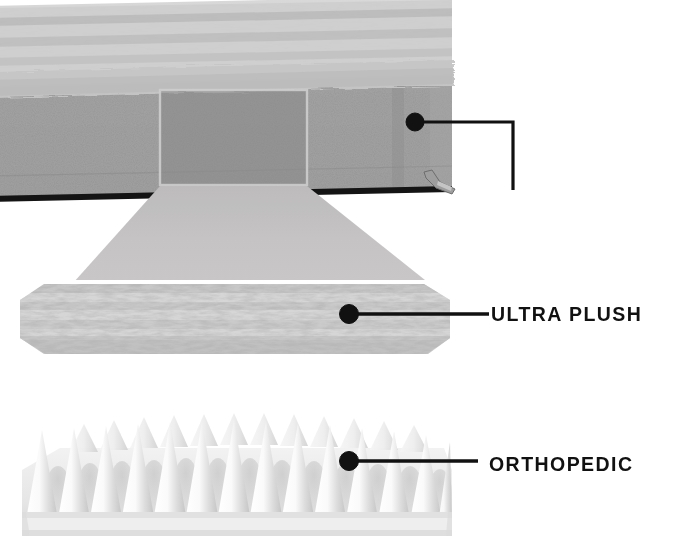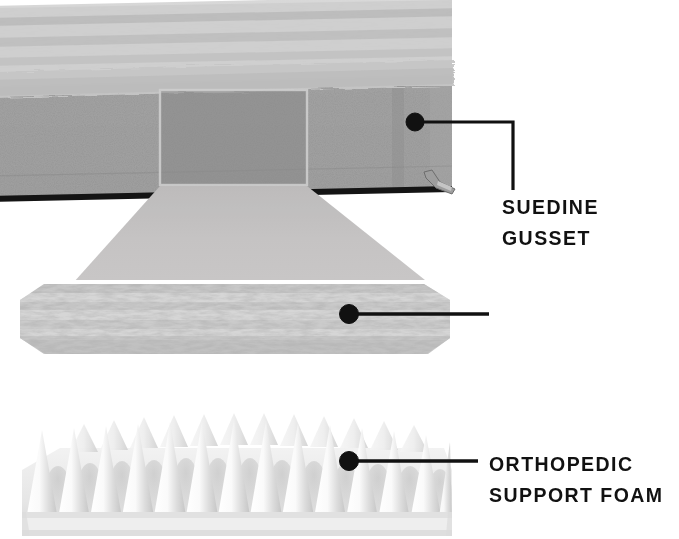--- a/index.html
+++ b/index.html
@@ -37,21 +37,21 @@
     font-size: 19.5px;
     line-height: 31px;
     letter-spacing: 1.45px;
     white-space: nowrap;
     text-transform: uppercase;
   }
   .callout .line2 { display: block; }
 
   #callout-suedine        { left: 502px; top: 192px; }
   #callout-plush          { left: 491px; top: 299px; }
-  #callout-foam           { left: 489px; top: 449px; }
+  #callout-foam           { left: 489px; top: 449px; text-align: right; }
 </style>
 </head>
 <body>
 
 <div id="stage">
 
   <svg id="art" viewBox="0 0 679 539">
     <defs>
 
       <filter id="furNoise" x="-10%" y="-10%" width="120%" height="120%">
@@ -279,26 +279,22 @@
       <circle cx="415" cy="122" r="9"></circle>
 
       <path d="M 349,314 L 489,314" stroke-width="3.6" fill="none"></path>
       <circle cx="349" cy="314" r="9.5"></circle>
 
       <path d="M 349,461 L 478,461" stroke-width="3.6" fill="none"></path>
       <circle cx="349" cy="461" r="9.5"></circle>
     </g>
   </svg>
 
-  <div class="callout" id="callout-suedine">
-    <span>SUEDINE</span>
-    <span class="line2">GUSSET</span>
-  </div>
 
   <div class="callout" id="callout-plush">
+    <span>ULTRA PLUSH</span>
   </div>
 
   <div class="callout" id="callout-foam">
     <span>ORTHOPEDIC</span>
-    <span class="line2">SUPPORT FOAM</span>
   </div>
 
 </div>
 
 </body></html>

